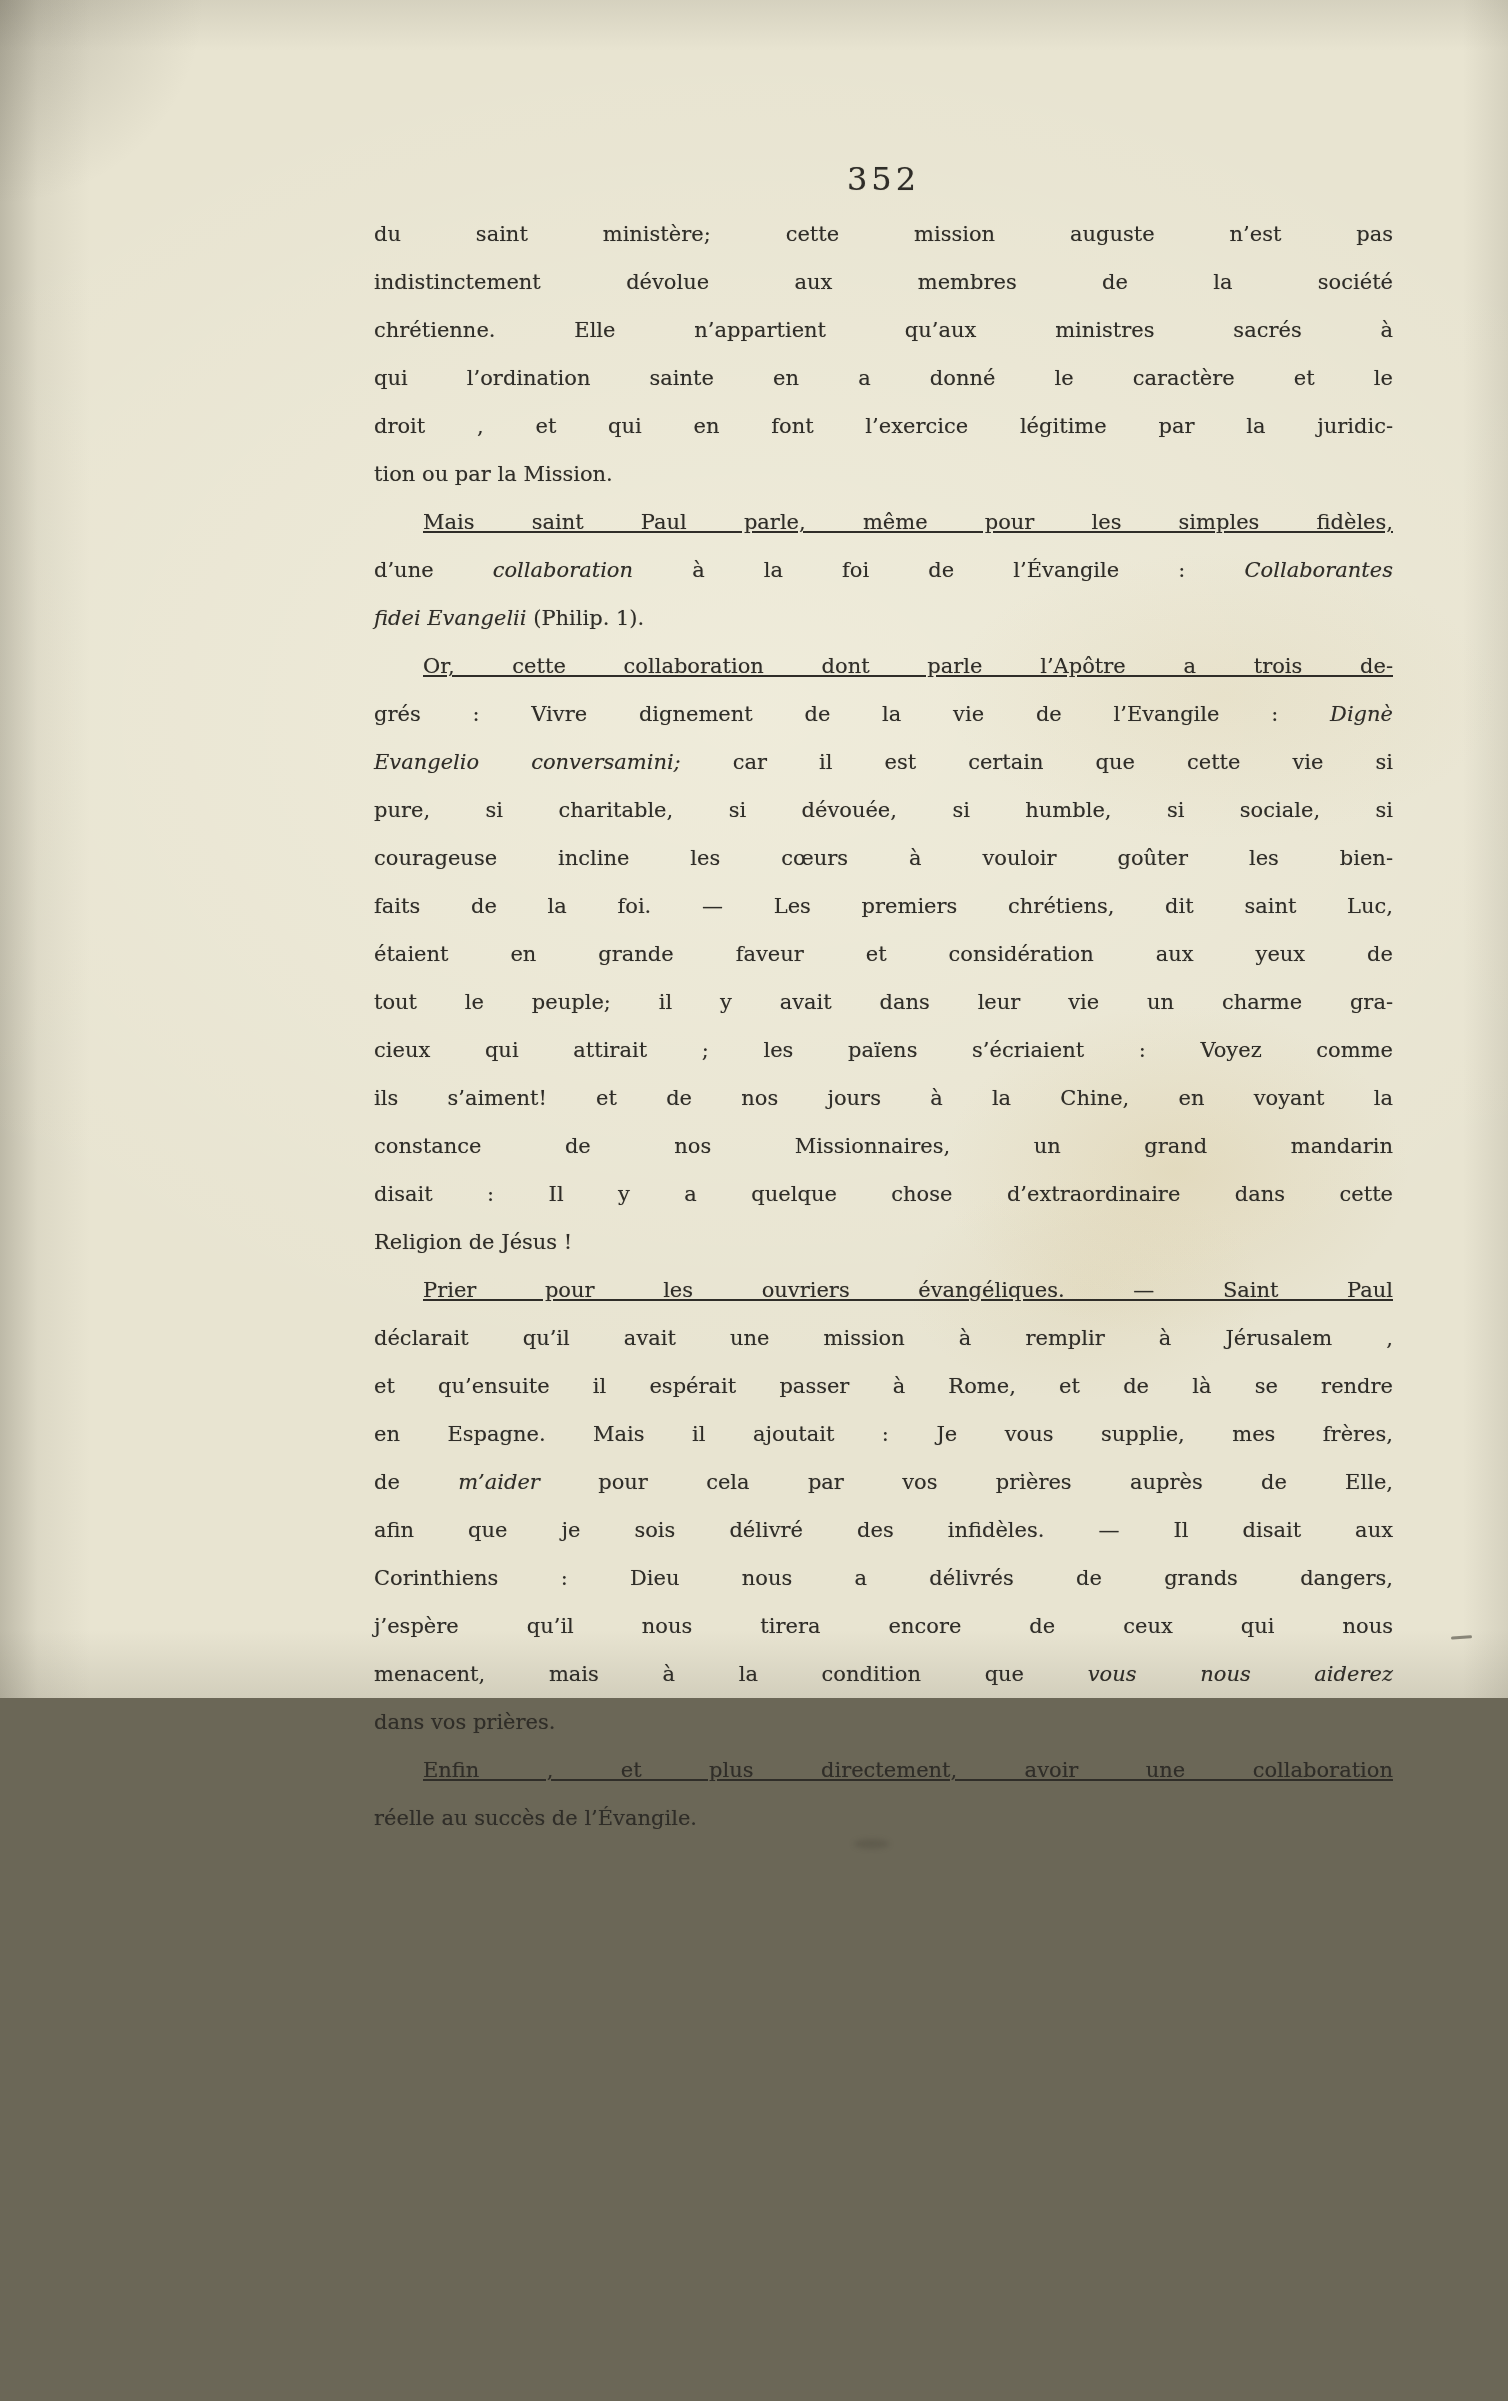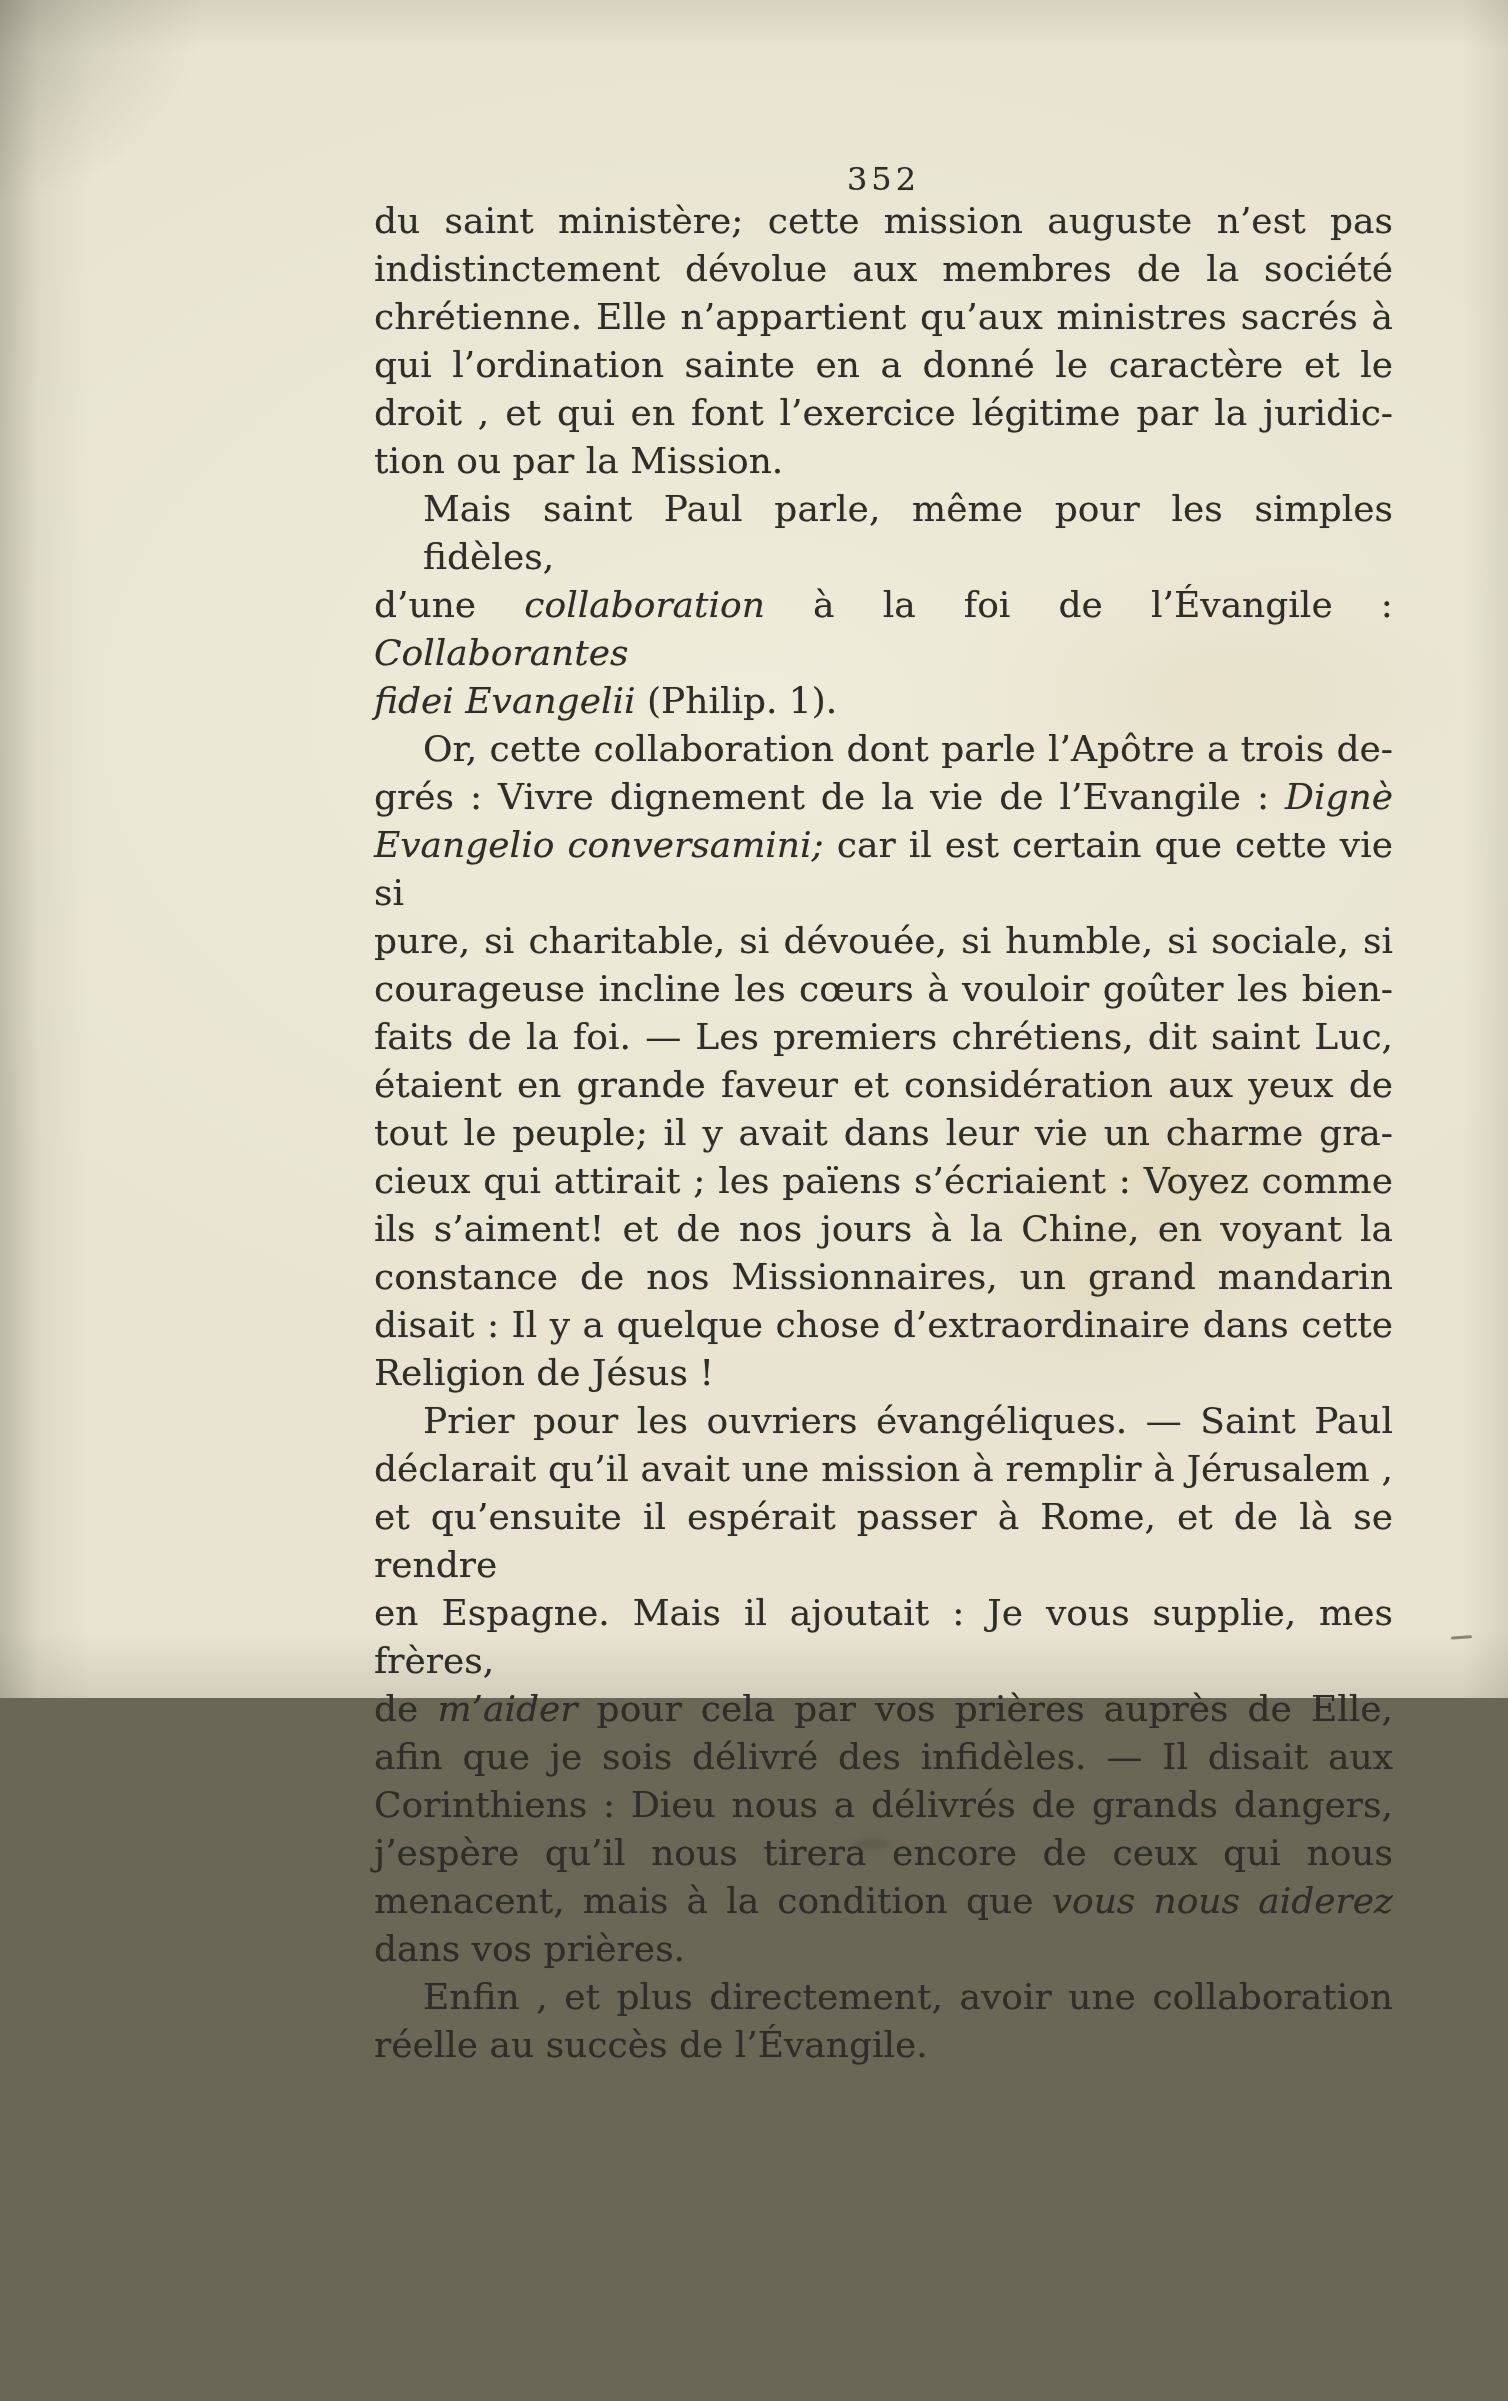--- a/index.html
+++ b/index.html
@@ -34,34 +34,34 @@
     left: 374px;
     width: 1019px;
     text-align: center;
     font-size: 32px;
     letter-spacing: 4px;
     color: var(--ink, #2f2d28);
     text-shadow: 0 0 0.8px rgba(47,45,40,0.45);
   }
   .text-block {
     position: absolute;
-    top: 197px;
+    top: 210px;
     left: 374px;
     width: 1019px;
-    font-size: 36px;
+    font-size: 21px;
     line-height: 48px;
     text-shadow: 0 0 0.8px rgba(47,45,40,0.40);
   }
   .paragraph { margin: 0; }
   .line {
     text-align: justify;
     text-align-last: justify;
   }
   .line.last { text-align-last: left; }
-  .line.first-indent { padding-left: 49px; }
+  .line.first-indent { padding-left: 49px; text-decoration: underline; }
   em { font-style: italic; }
   .margin-mark {
     position: absolute;
     top: 1636px;
     left: 1451px;
     width: 20.6px;
     height: 3.2px;
     background: rgba(60,58,50,0.55);
     border-radius: 1.6px;
     transform: rotate(-4deg);

